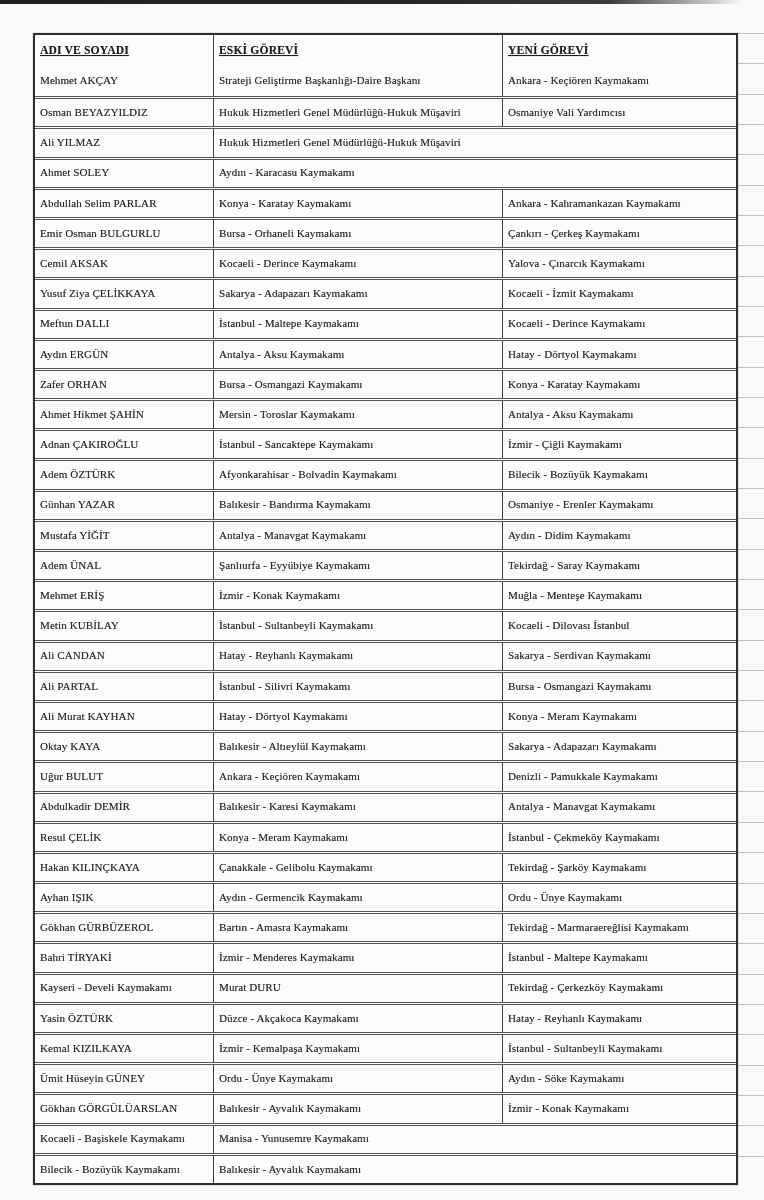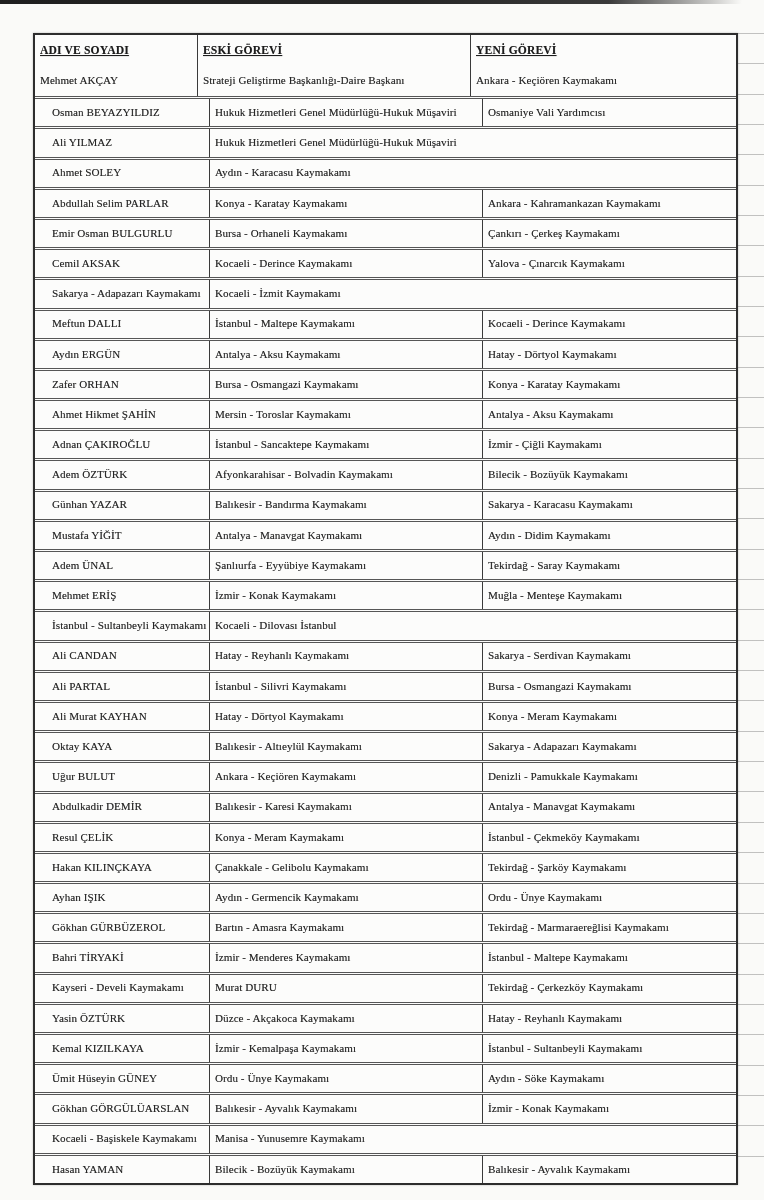--- a/index.html
+++ b/index.html
@@ -50,29 +50,29 @@
     border: 2px solid #2d2d2d;
     background: #fcfcfb;
     box-shadow: 0 0 2px rgba(0,0,0,0.25);
   }
 
   .row {
     display: grid;
     grid-template-columns: 162px 273px 1fr;
     box-sizing: border-box;
     height: 30.2px;
+    gap: 16px;
   }
 
   .row.header-row {
     height: 31px;
   }
 
   .row + .row {
     border-top: 3px double #565656;
-    padding-left: 12px;
   }
 
   .cell {
     display: flex;
     align-items: center;
     box-sizing: border-box;
     padding: 0 4px 0 5px;
     font-size: 11px;
     line-height: 1.05;
     white-space: nowrap;
@@ -141,20 +141,21 @@
     <div class="cell">Çankırı - Çerkeş Kaymakamı</div>
   </div>
 
   <div class="row">
     <div class="cell">Cemil AKSAK</div>
     <div class="cell">Kocaeli - Derince Kaymakamı</div>
     <div class="cell">Yalova - Çınarcık Kaymakamı</div>
   </div>
 
   <div class="row">
+    <div class="cell">Yusuf Ziya ÇELİKKAYA</div>
     <div class="cell">Sakarya - Adapazarı Kaymakamı</div>
     <div class="cell">Kocaeli - İzmit Kaymakamı</div>
   </div>
 
   <div class="row">
     <div class="cell">Meftun DALLI</div>
     <div class="cell">İstanbul - Maltepe Kaymakamı</div>
     <div class="cell">Kocaeli - Derince Kaymakamı</div>
   </div>
 
@@ -184,21 +185,21 @@
 
   <div class="row">
     <div class="cell">Adem ÖZTÜRK</div>
     <div class="cell">Afyonkarahisar - Bolvadin Kaymakamı</div>
     <div class="cell">Bilecik - Bozüyük Kaymakamı</div>
   </div>
 
   <div class="row">
     <div class="cell">Günhan YAZAR</div>
     <div class="cell">Balıkesir - Bandırma Kaymakamı</div>
-    <div class="cell">Sakarya - Karacasu Kaymakamı</div>
+    <div class="cell">Osmaniye - Erenler Kaymakamı</div>
   </div>
 
   <div class="row">
     <div class="cell">Mustafa YİĞİT</div>
     <div class="cell">Antalya - Manavgat Kaymakamı</div>
     <div class="cell">Aydın - Didim Kaymakamı</div>
   </div>
 
   <div class="row">
     <div class="cell">Adem ÜNAL</div>
@@ -206,20 +207,21 @@
     <div class="cell">Tekirdağ - Saray Kaymakamı</div>
   </div>
 
   <div class="row">
     <div class="cell">Mehmet ERİŞ</div>
     <div class="cell">İzmir - Konak Kaymakamı</div>
     <div class="cell">Muğla - Menteşe Kaymakamı</div>
   </div>
 
   <div class="row">
+    <div class="cell">Metin KUBİLAY</div>
     <div class="cell">İstanbul - Sultanbeyli Kaymakamı</div>
     <div class="cell">Kocaeli - Dilovası İstanbul</div>
   </div>
 
   <div class="row">
     <div class="cell">Ali CANDAN</div>
     <div class="cell">Hatay - Reyhanlı Kaymakamı</div>
     <div class="cell">Sakarya - Serdivan Kaymakamı</div>
   </div>
 
@@ -312,18 +314,17 @@
     <div class="cell">Balıkesir - Ayvalık Kaymakamı</div>
     <div class="cell">İzmir - Konak Kaymakamı</div>
   </div>
 
   <div class="row">
     <div class="cell">Kocaeli - Başiskele Kaymakamı</div>
     <div class="cell">Manisa - Yunusemre Kaymakamı</div>
   </div>
 
   <div class="row">
-    <div class="cell">Hasan YAMAN</div>
     <div class="cell">Bilecik - Bozüyük Kaymakamı</div>
     <div class="cell">Balıkesir - Ayvalık Kaymakamı</div>
   </div>
 </div>
 </div>
 
 </body></html>

